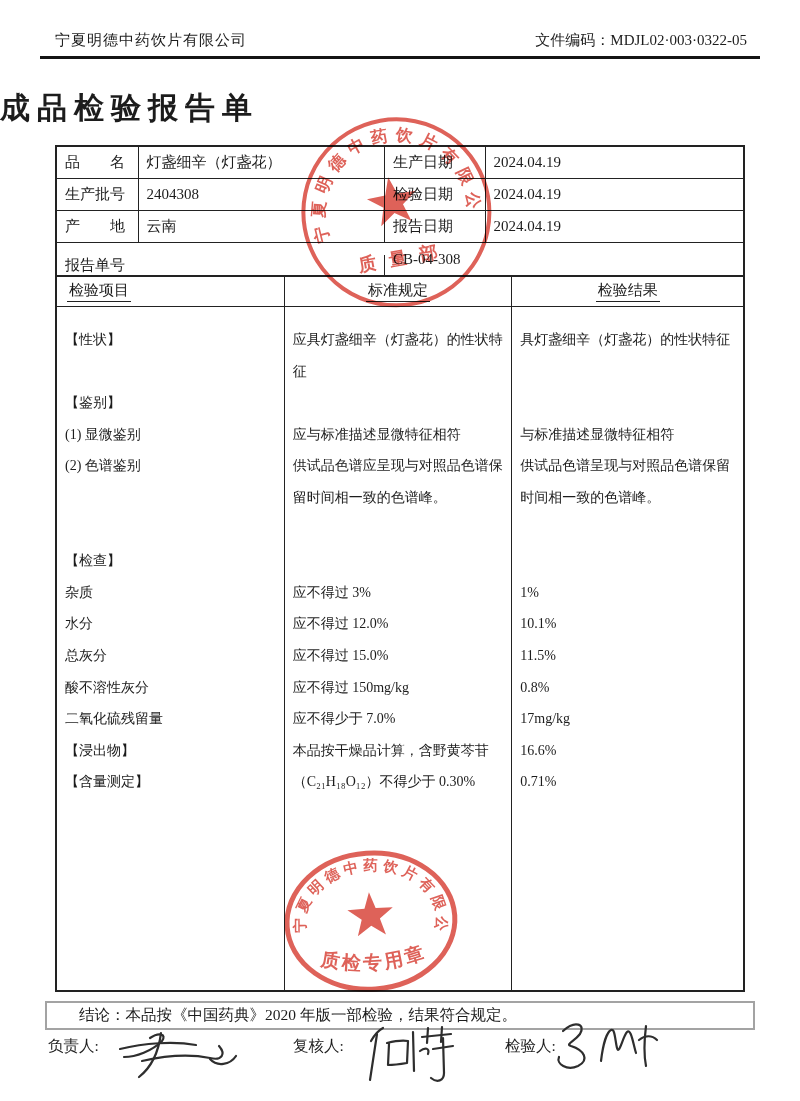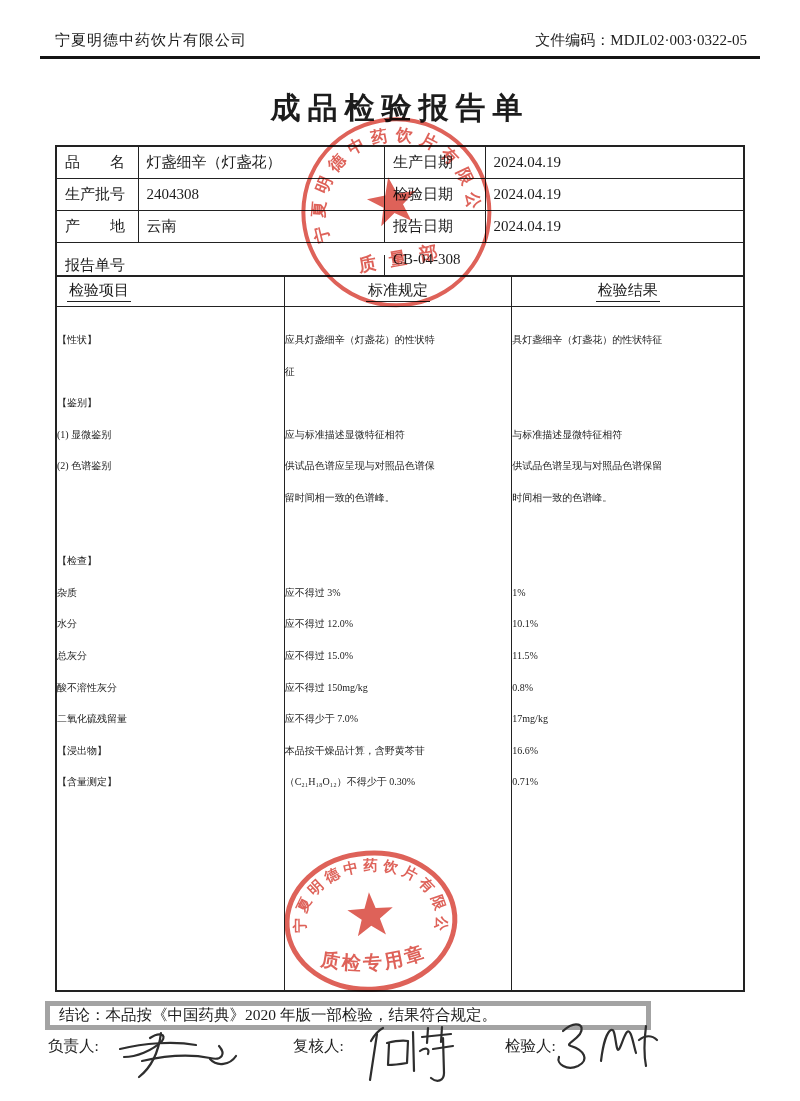--- a/index.html
+++ b/index.html
@@ -4,21 +4,21 @@
 <style>
   html,body{margin:0;padding:0;}
   body{
     width:800px;height:1101px;background:#ffffff;position:relative;
     font-family:"Liberation Serif","DejaVu Serif",serif;color:#1c1c1c;
     overflow:hidden;
   }
   .hdr-left{position:absolute;left:55px;top:31px;font-size:15px;letter-spacing:1px;}
   .hdr-right{position:absolute;right:53px;top:31px;font-size:15px;}
   .hdr-rule{position:absolute;left:40px;top:56px;width:720px;height:3px;background:#141414;}
-  .doc-title{position:absolute;left:0;top:88px;width:800px;text-align:center;
+  .doc-title{position:absolute;left:0;top:88px;width:800px;text-align:left;
     font-size:30px;font-weight:bold;letter-spacing:7px;}
 
   
   .info-table{position:absolute;left:55px;top:145px;width:690px;
     border:2px solid #222;border-bottom:none;box-sizing:border-box;}
   .irow{display:flex;height:32px;box-sizing:border-box;}
   .icell{box-sizing:border-box;border-right:1px solid #222;border-bottom:1px solid #222;
     display:flex;align-items:center;padding:0 8px;font-size:15px;white-space:nowrap;overflow:visible;}
   .icell:last-child{border-right:none;}
   .irow:last-child .icell{border-bottom:none;}
@@ -31,26 +31,26 @@
   .mt-head{display:flex;height:30px;box-sizing:border-box;border-bottom:1px solid #222;}
   .mt-hcell{box-sizing:border-box;border-right:1px solid #222;display:flex;align-items:center;
     justify-content:center;font-size:15px;}
   .mt-hcell:first-child{justify-content:flex-start;padding-left:10px;}
   .mt-hcell:last-child{border-right:none;}
   .mt-hcell span{border-bottom:1px solid #222;padding:0 2px 1px 2px;}
   .mt-body{display:flex;flex:1;}
   .mcol{box-sizing:border-box;border-right:1px solid #222;padding-top:17px;overflow:hidden;}
   .mcol:last-child{border-right:none;}
   .c1{width:229px;}.c2{width:229px;}.c3{width:232px;}
-  .tline{height:31.6px;line-height:31.6px;font-size:10px;padding:0 0;white-space:nowrap;}
-
-  
-  .conclusion-box{position:absolute;left:45px;top:1001px;width:606px;height:29px;
-    border:5px solid #a3a3a3;box-sizing:border-box;display:flex;align-items:center;
-    padding-left:9px;font-size:15.5px;}
+  .tline{height:31.6px;line-height:31.6px;font-size:14px;padding:0 8px;white-space:nowrap;}
+
+  
+  .conclusion-box{position:absolute;left:45px;top:1001px;width:710px;height:29px;
+    border:2px solid #a3a3a3;box-sizing:border-box;display:flex;align-items:center;
+    padding-left:32px;font-size:15.5px;}
   .sig-label{position:absolute;top:1036px;font-size:15.5px;}
   .sig-resp{left:48px;} .sig-rev{left:293px;} .sig-insp{left:505px;}
   .sig-svg{position:absolute;}
   .sig-svg path{fill:none;stroke:#2e2e2e;stroke-width:2.2;stroke-linecap:round;stroke-linejoin:round;}
 
   
   .stamp{position:absolute;mix-blend-mode:multiply;opacity:0.85;}
   .stamp-top{left:288px;top:104px;transform:rotate(-10deg);}
   .stamp-bottom{left:279px;top:846px;transform:rotate(-4deg);}
 </style>

